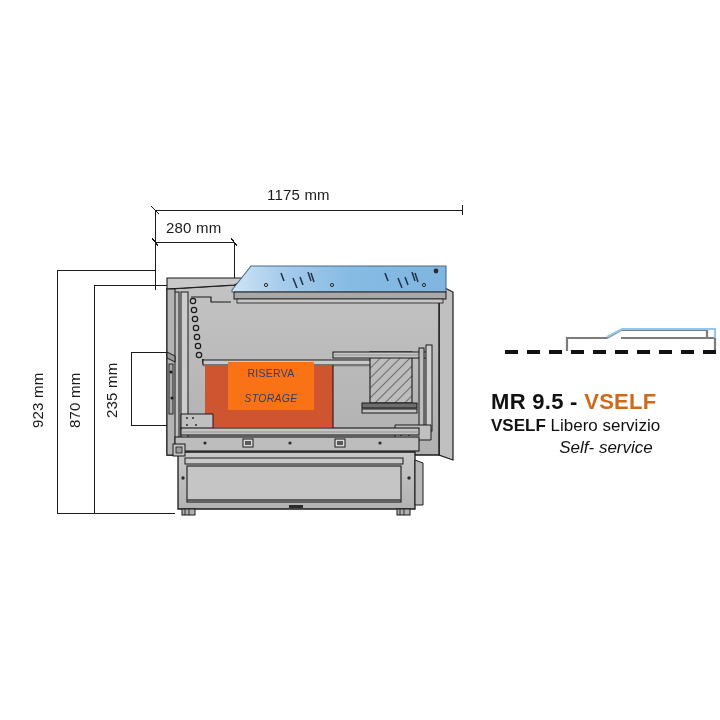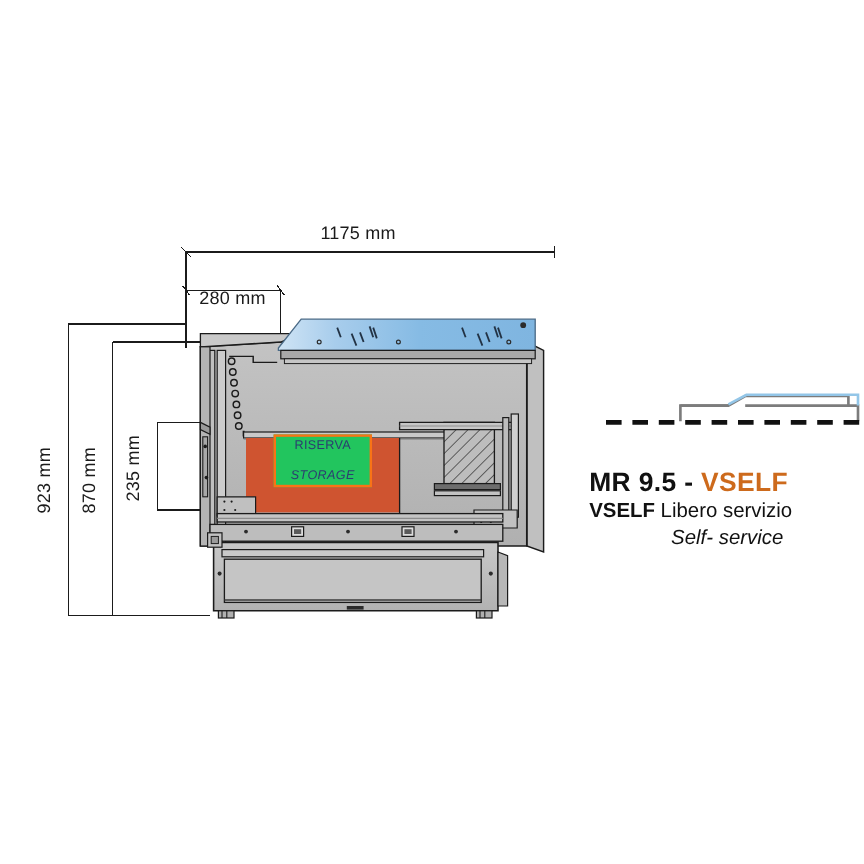--- a/index.html
+++ b/index.html
@@ -22,22 +22,22 @@
   }
   .dimlabel.vert{
     transform-origin:0 0;
     transform:rotate(-90deg);
   }
 
   
   #riserva-tag{
     position:absolute;
     left:213px;top:362px;width:78px;height:40px;
-    background:#22c55e;
-    border:2px solid #f97316;
+    background:#f97316;
+    border:4px solid #f97316;
     display:flex;flex-direction:column;
     align-items:center;justify-content:center;
     line-height:1.06;
   }
   #riserva-tag span{
     font-family:"Liberation Sans", sans-serif;
     font-size:10.5px;
     color:#2c3e70;
     letter-spacing:0.3px;
     display:block;
@@ -240,21 +240,21 @@
         <rect x="158" y="444" width="12" height="12" fill="#c2c2c2" stroke="#1b1b1b" stroke-width="1"></rect>
         <rect x="161" y="447" width="6" height="6" fill="#9b9b9b" stroke="#1b1b1b" stroke-width="0.8"></rect>
       </g>
 
       <line x1="318" y1="365" x2="318" y2="428" stroke="#1b1b1b" stroke-width="1.1"></line>
     </g>
   </svg>
 
   <div class="dimlabel" style="left:252px;top:186px;">1175 mm</div>
 
-  <div class="dimlabel" style="left:151px;top:219px;margin-top:21px;">280 mm</div>
+  <div class="dimlabel" style="left:151px;top:219px;">280 mm</div>
 
   <div class="dimlabel vert" style="left:14px;top:428px;">923 mm</div>
 
   <div class="dimlabel vert" style="left:51px;top:428px;">870 mm</div>
 
   <div class="dimlabel vert" style="left:88px;top:418px;">235 mm</div>
 
   <div id="riserva-tag">
     <span>RISERVA</span>
     <span class="ital">STORAGE</span>

